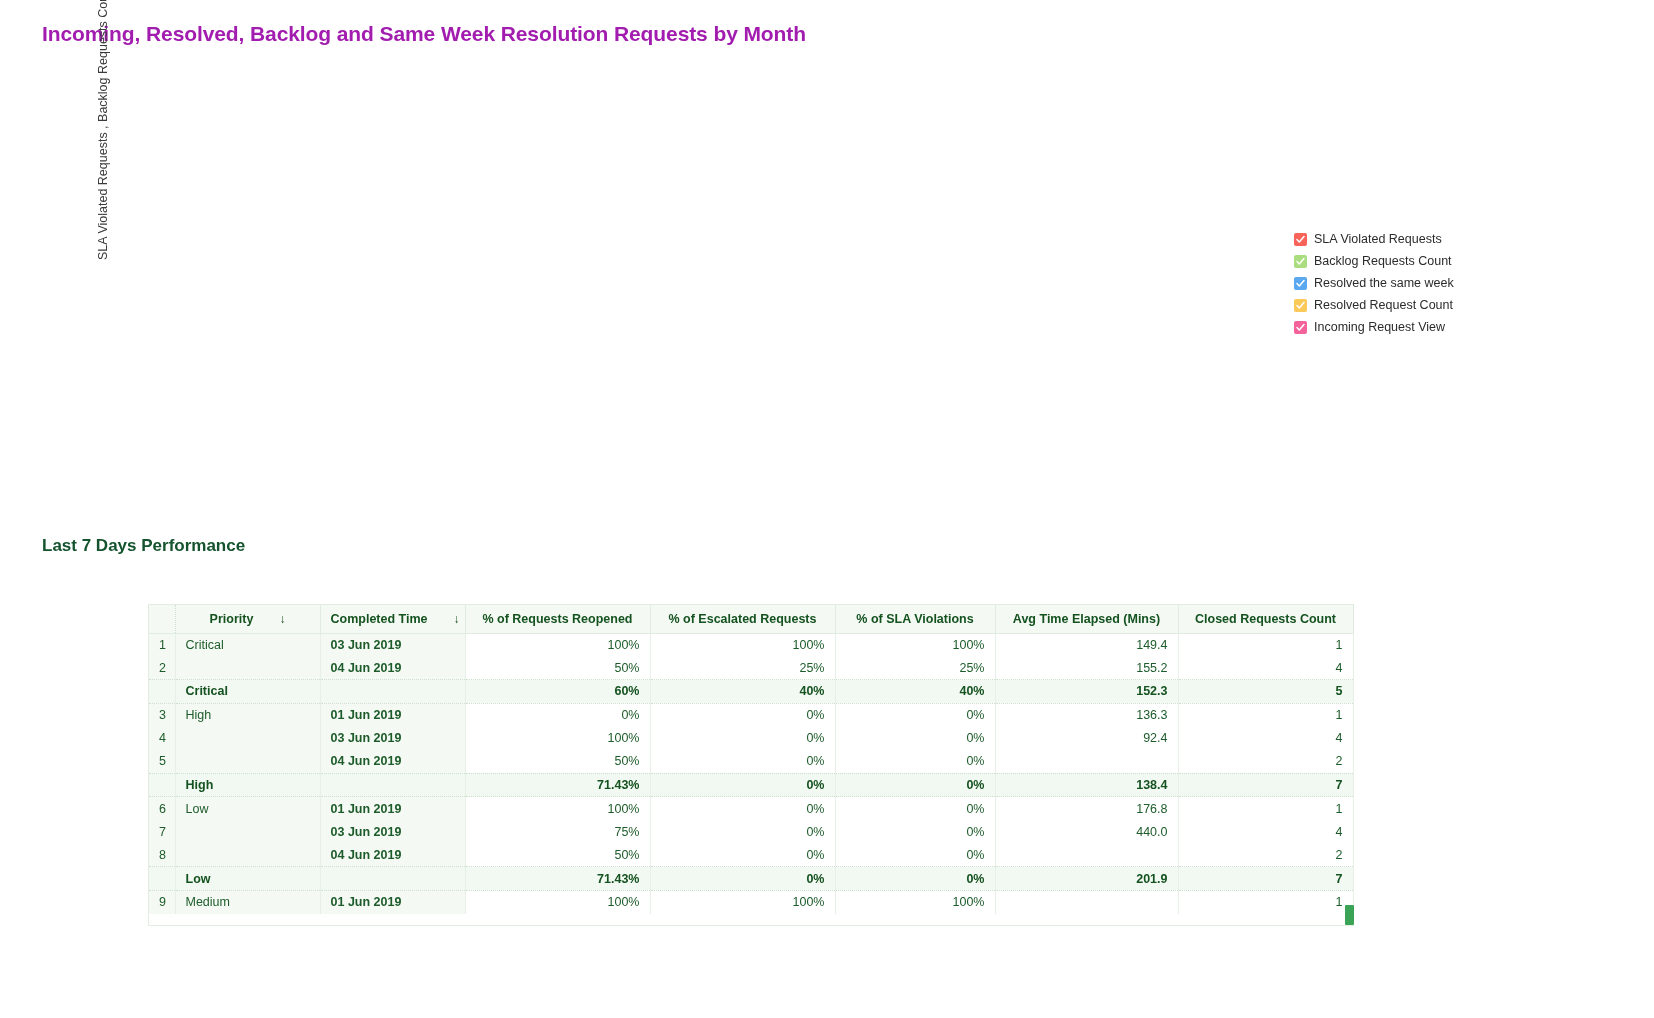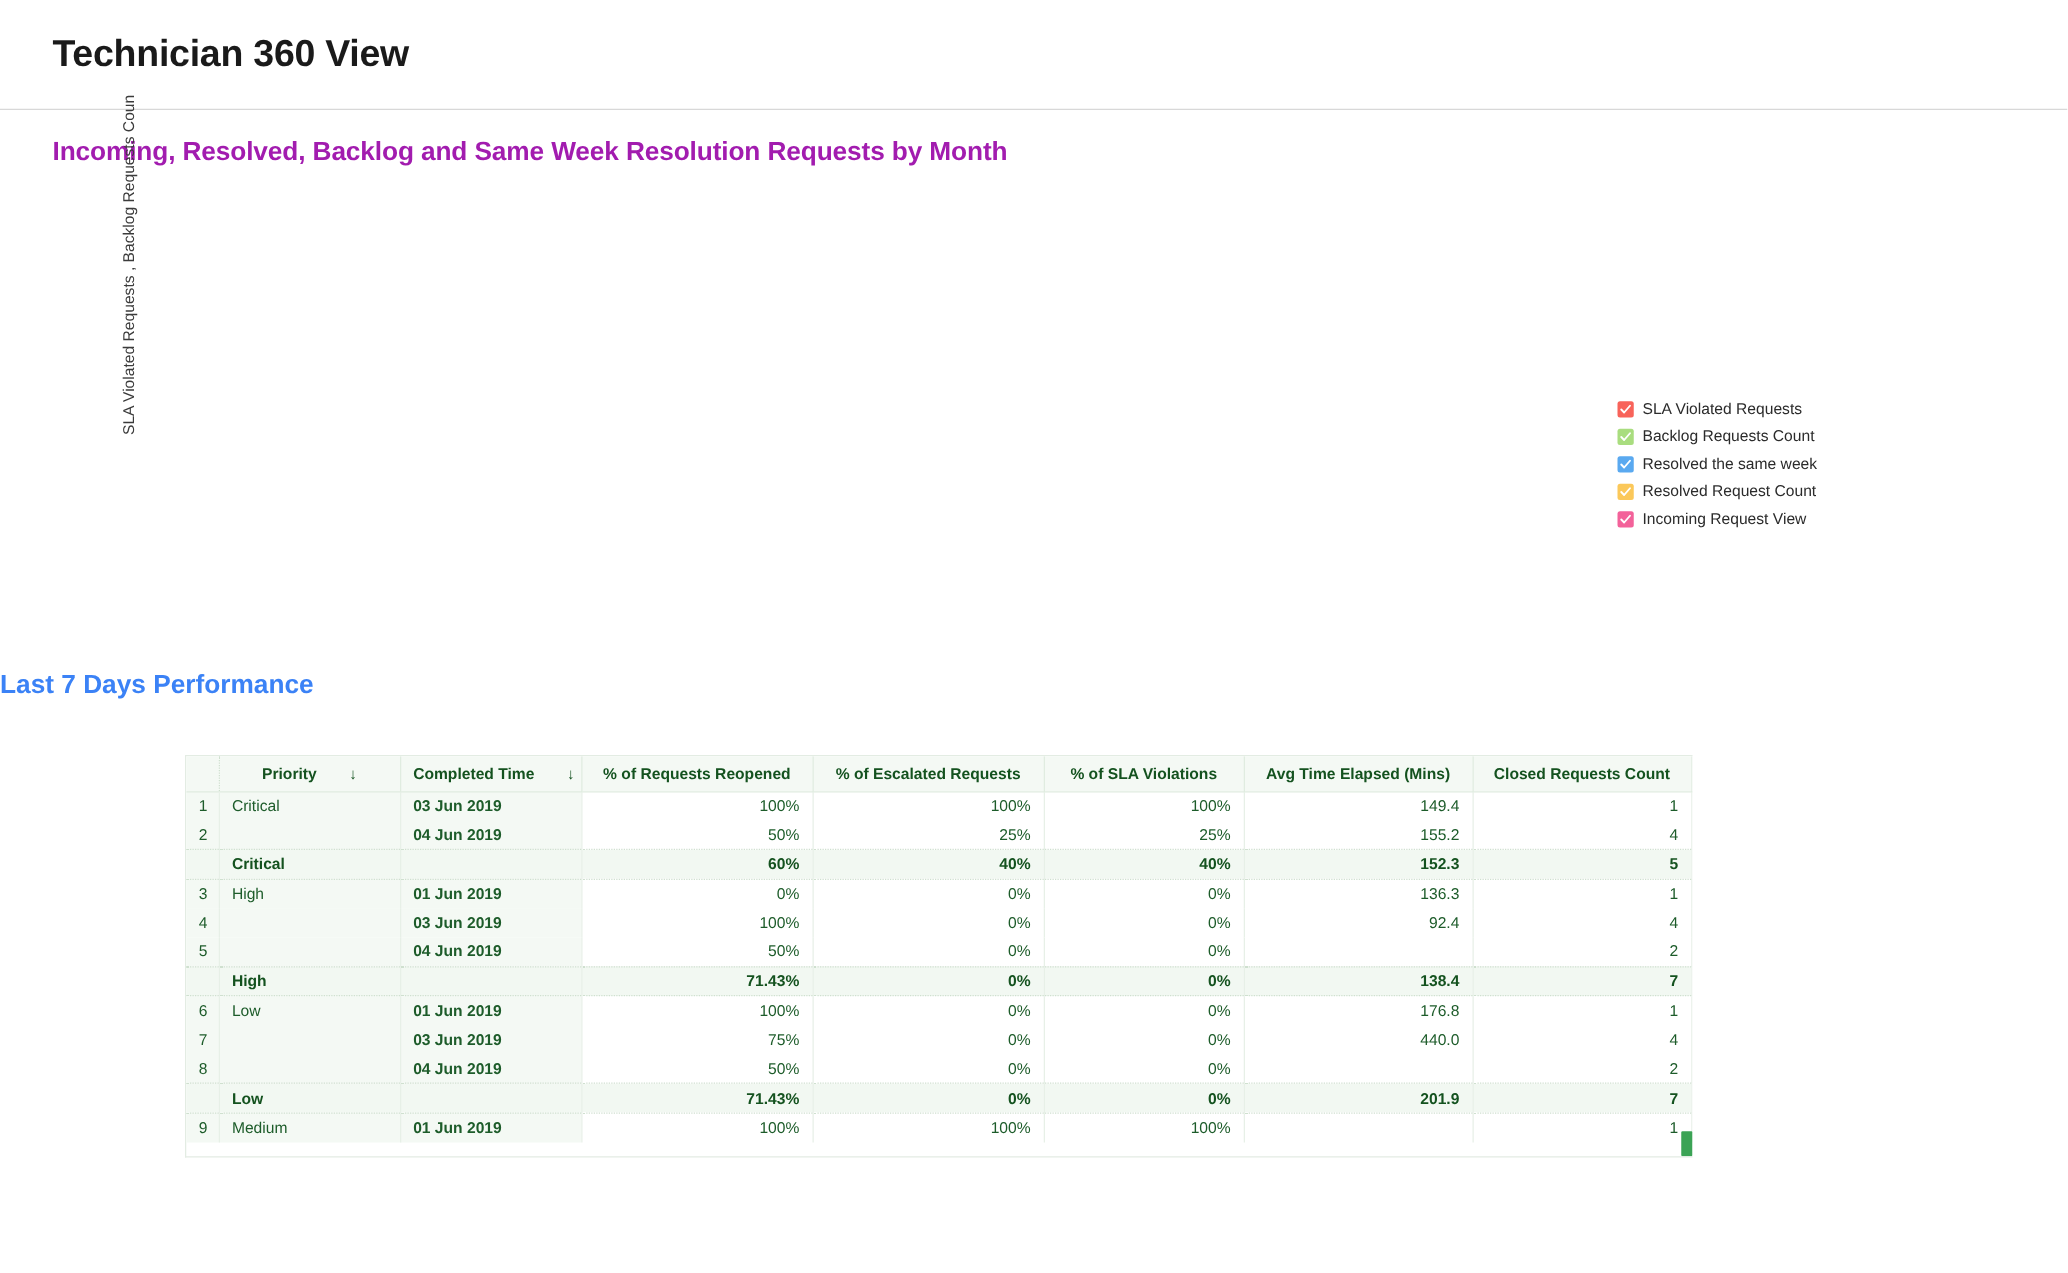--- a/index.html
+++ b/index.html
@@ -91,23 +91,24 @@
   .legend-box svg { position:absolute; left:1px; top:1px; }
   .legend-label {
     font-size: 12.5px;
     color: #2b2b2b;
     white-space: nowrap;
   }
 
   
   .table-section { position: absolute; left: 0; top: 536px; width: 100%; }
   .table-title {
-    font-size: 21px;
+    font-size: 17px;
     font-weight: 600;
-    color: #3b82f6;
+    color: #14532d;
+    padding-left: 42px;
   }
   .table-outer {
     position: absolute;
     left: 148px;
     top: 68px;
     width: 1206px;
     height: 322px;
     overflow: hidden;
     border: 1px solid #e3ece3;
     border-right: none;
@@ -179,23 +180,20 @@
     height: 20px;
     background: #3ba355;
     border-radius: 1px;
   }
 </style>
 </head>
 <body>
 
 <div class="page">
 
-  <div class="header">
-    <div class="header-title">Technician 360 View</div>
-  </div>
 
   <div class="chart-section">
     <div class="section-title">Incoming, Resolved, Backlog and Same Week Resolution Requests by Month</div>
 
     <div class="chart-area">
 
       <div class="y-axis-label">SLA Violated Requests , Backlog Requests Coun</div>
 
 
       <div class="legend" id="legend">

